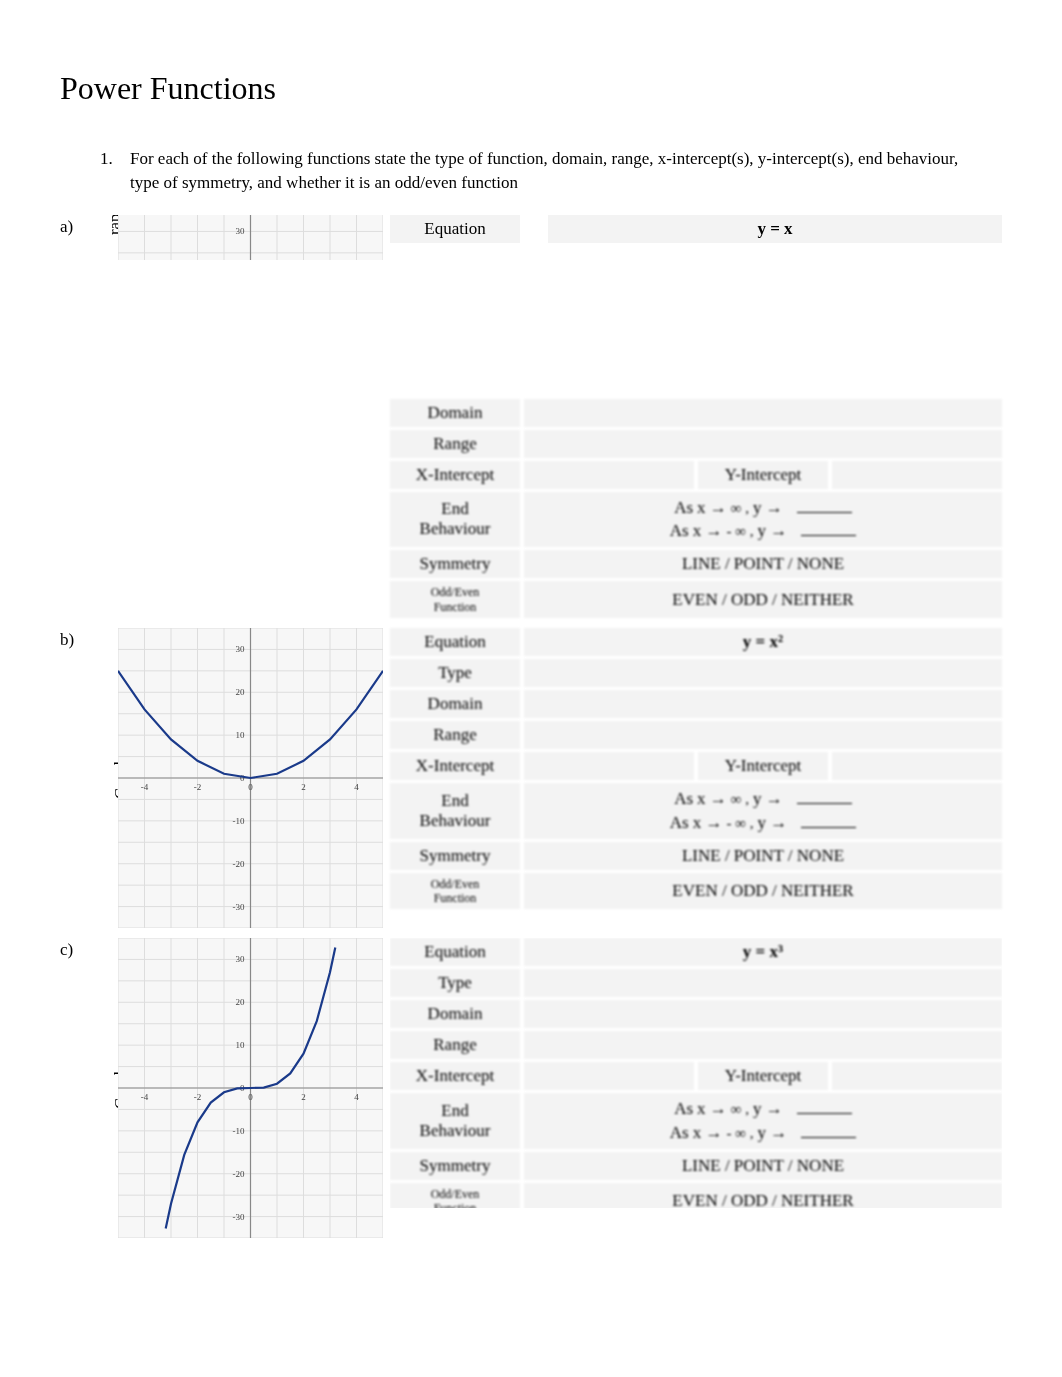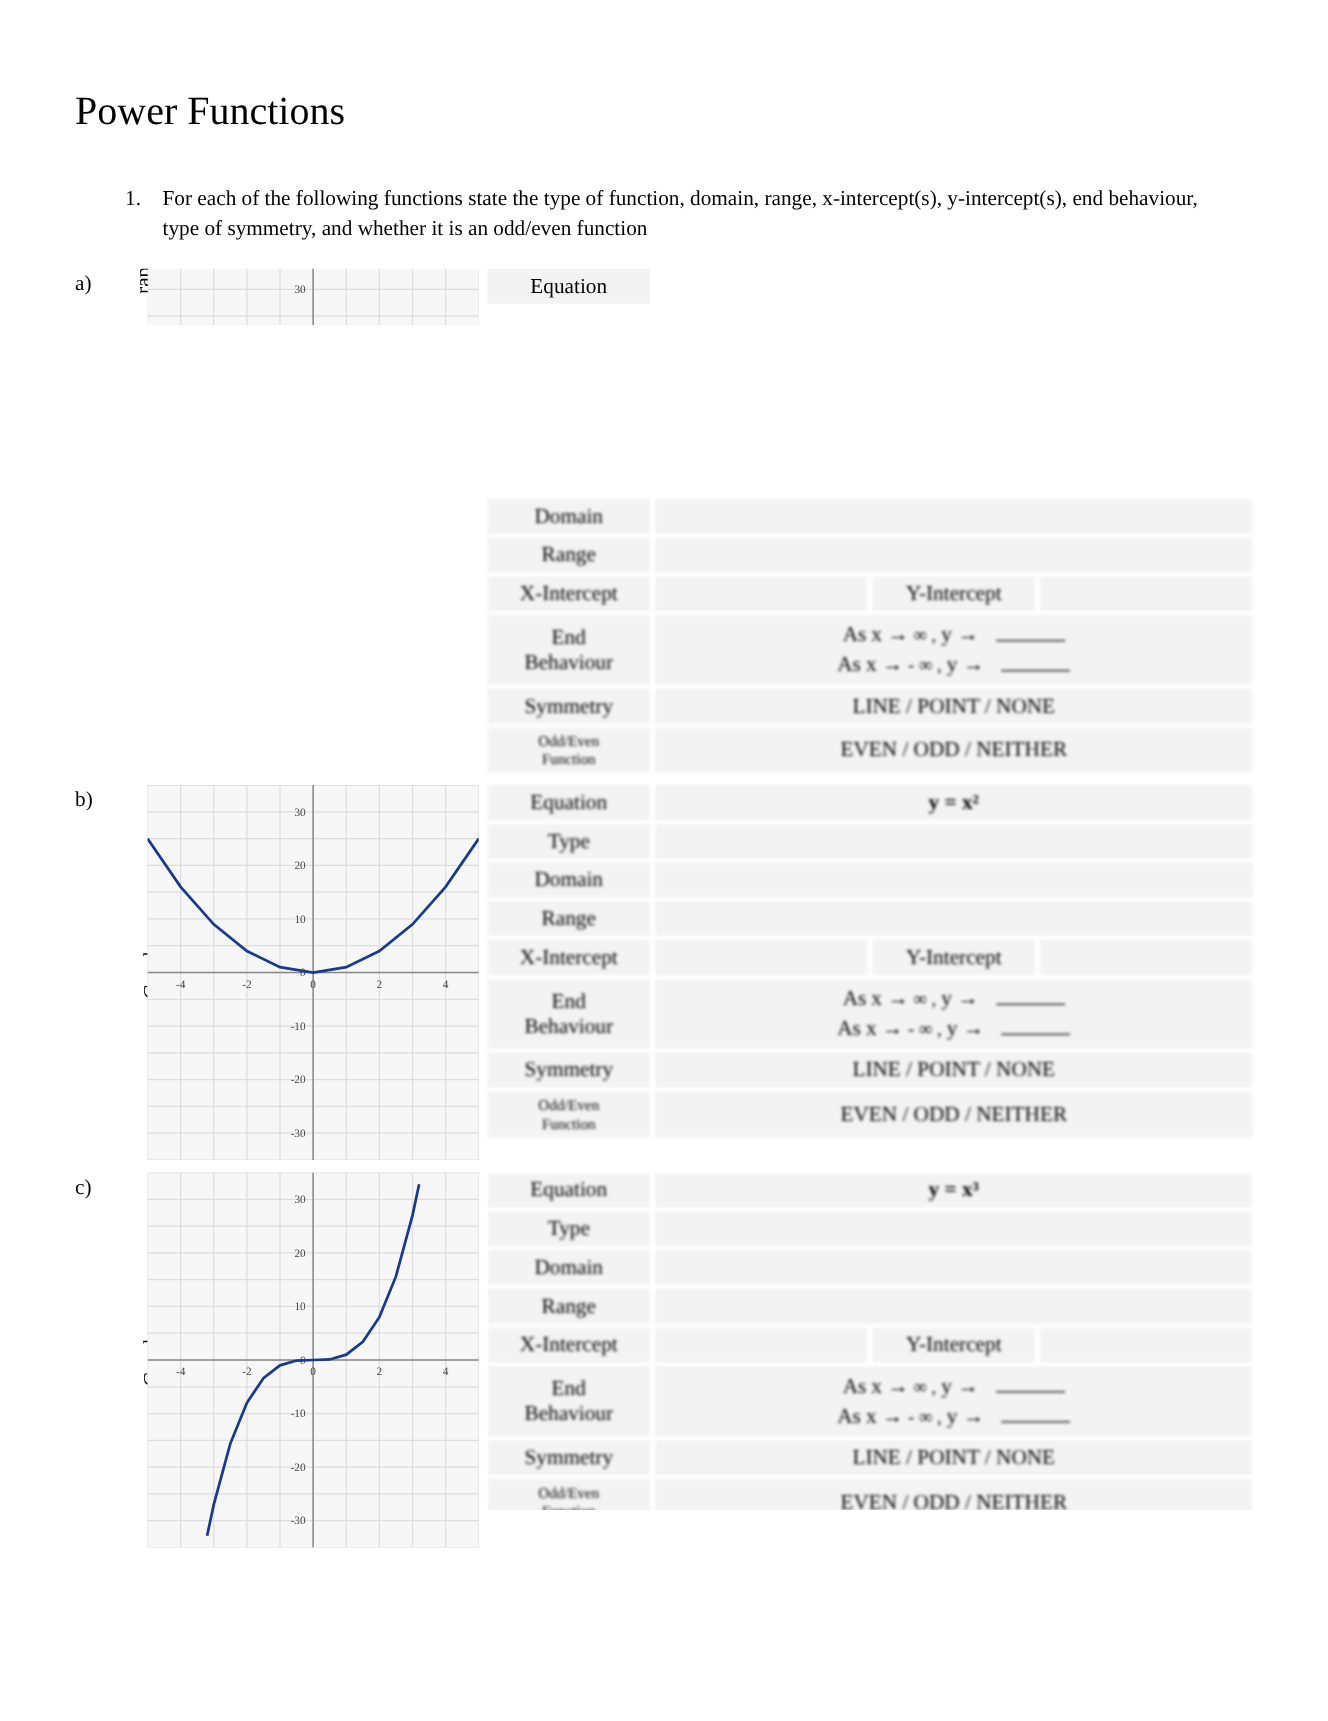--- a/index.html
+++ b/index.html
@@ -155,20 +155,23 @@
               <text x="126.5" y="67.28571428571428" font-size="9" text-anchor="end" fill="#444">20</text>
               <text x="126.5" y="24.428571428571445" font-size="9" text-anchor="end" fill="#444">30</text>
               <path d="M0 171.42857142857144 L26.5 167.14285714285714 L53 162.85714285714286 L79.5 158.57142857142858 L106 154.28571428571428 L132.5 150 L159 145.71428571428572 L185.5 141.42857142857142 L212 137.14285714285717 L238.5 132.85714285714286 L265 128.57142857142858 " fill="none" stroke="#1a3a8a" stroke-width="2.2"></path>
             </svg>
           </div>
         </div>
         <div class="props" style="">
 
     <div class="row sharp">
       <div class="cell label-cell">Equation</div>
+      <div class="cell value-cell">
+              <b>y = x</b>
+            </div>
     </div>
           <div style="height:150px"></div>
     <div class="row">
       <div class="cell label-cell">Domain</div>
       <div class="cell value-cell"></div>
     </div>
     <div class="row">
       <div class="cell label-cell">Range</div>
       <div class="cell value-cell"></div>
     </div>

